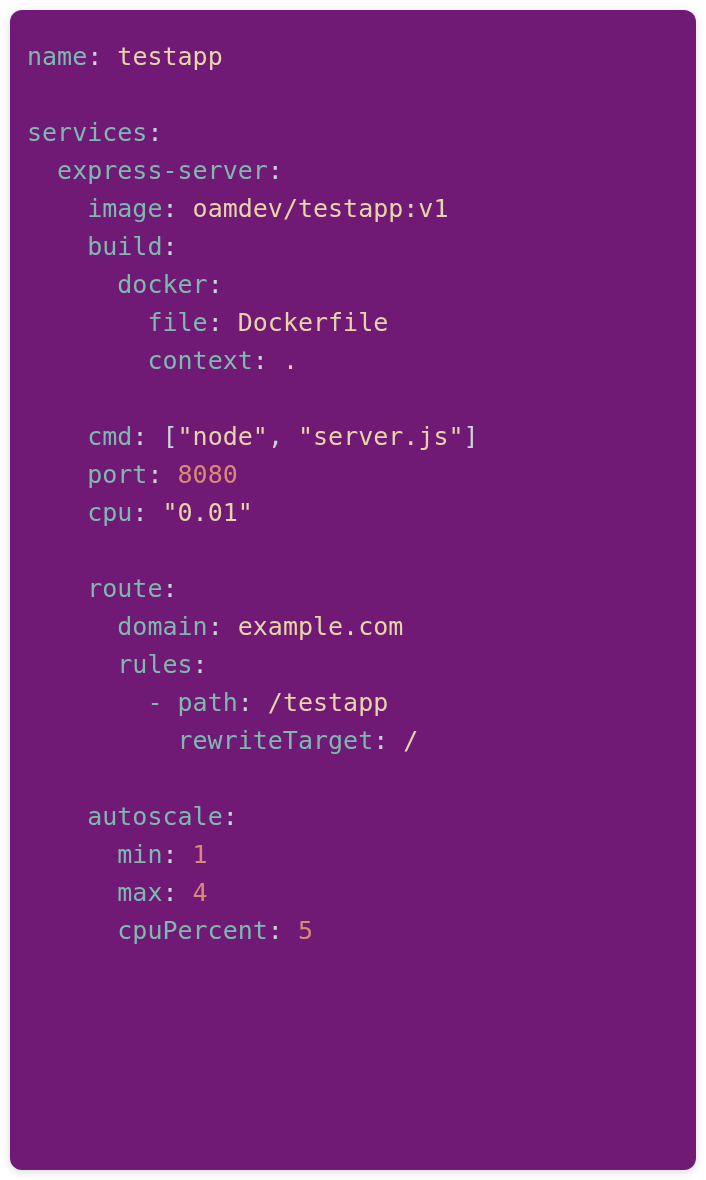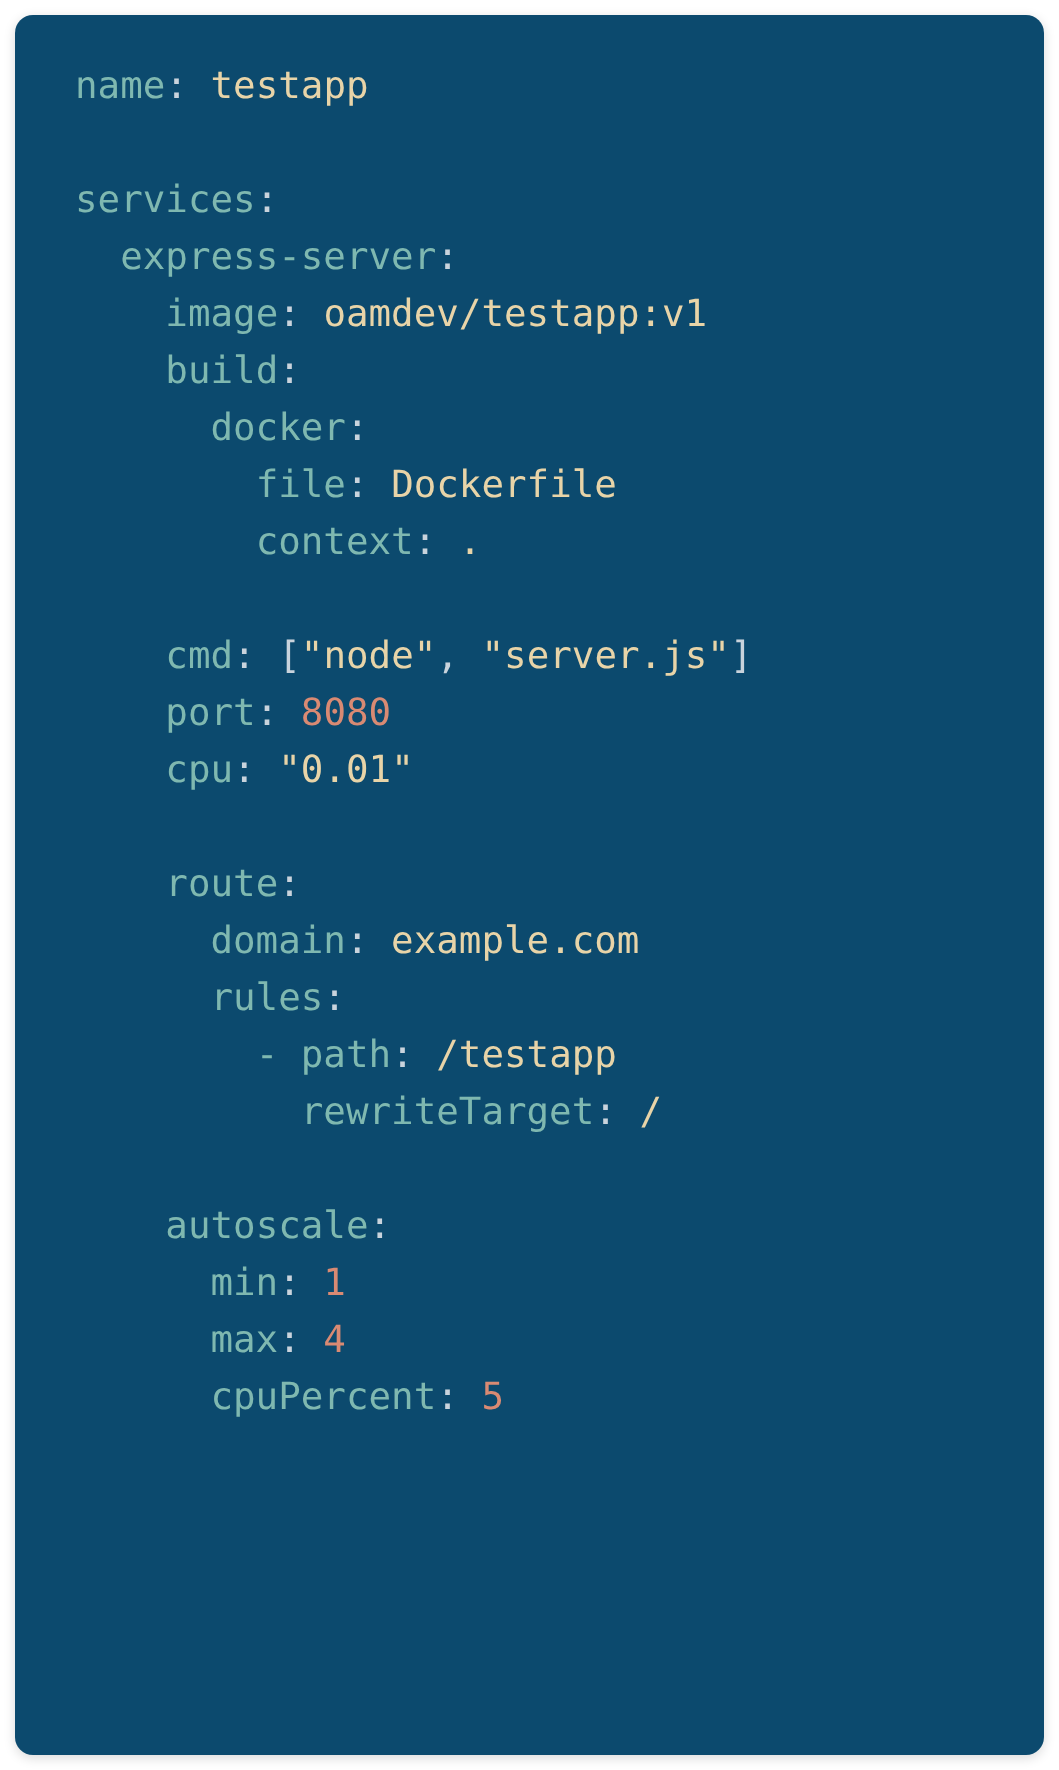--- a/index.html
+++ b/index.html
@@ -6,23 +6,23 @@
       margin: 0;
       padding: 0;
       box-sizing: border-box;
     }
     body {
       background: #ffffff;
       padding: 10px;
       font-family: 'SF Mono', 'Monaco', 'Menlo', 'Consolas', monospace;
     }
     .code-block {
-      background: #0c4a6e;
+      background: #701a75;
       border-radius: 12px;
-      padding: 28px 40px;
+      padding: 28px 17px;
       width: 686px;
       height: 1160px;
       font-size: 25px;
       line-height: 1.52;
       color: #c9d3dc;
       white-space: pre;
       overflow: hidden;
       box-shadow: 0 2px 8px rgba(0,0,0,0.15);
     }
     .key {

